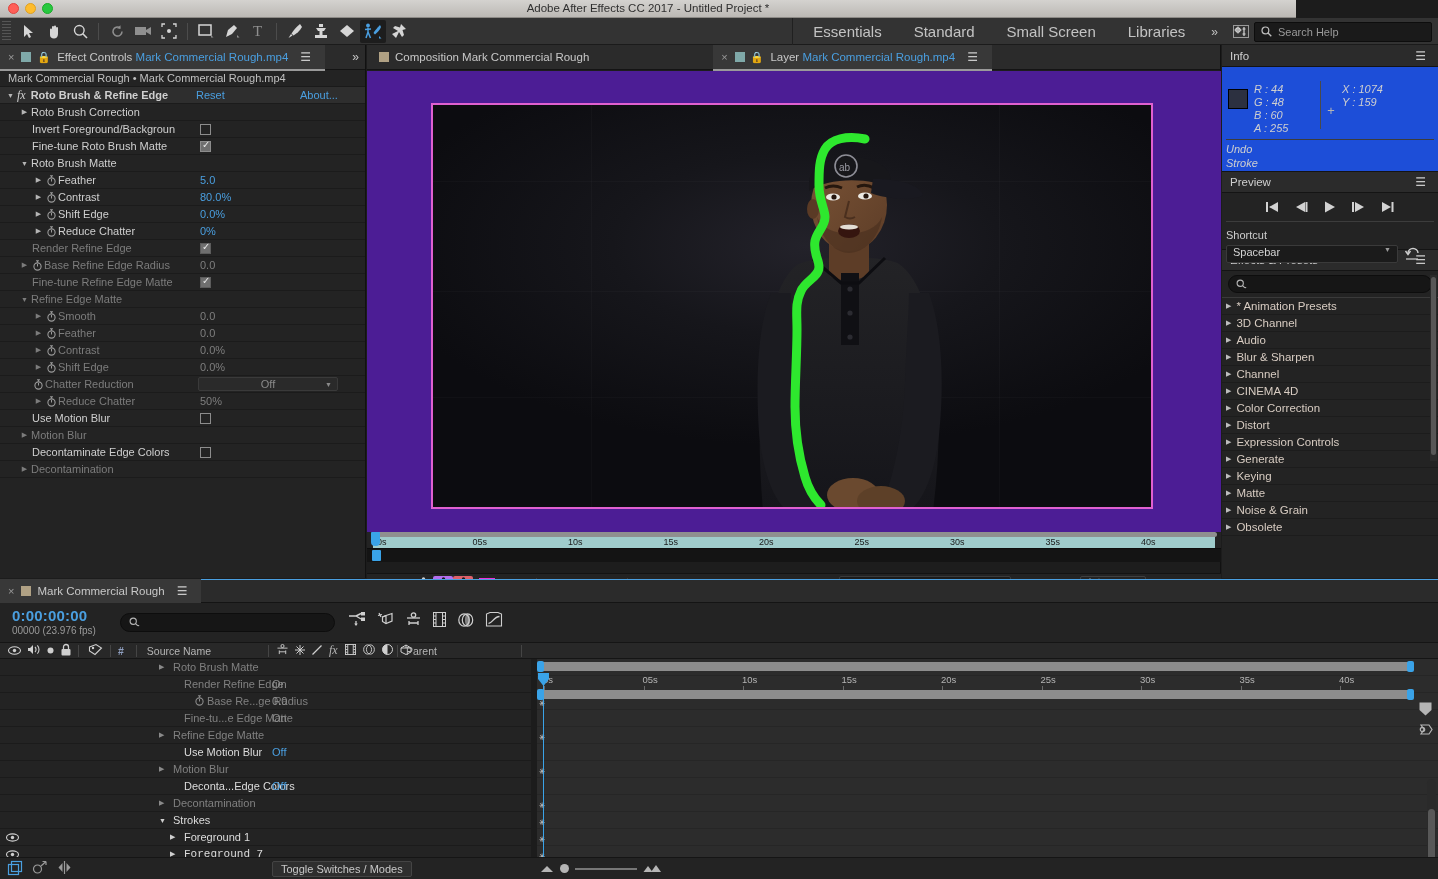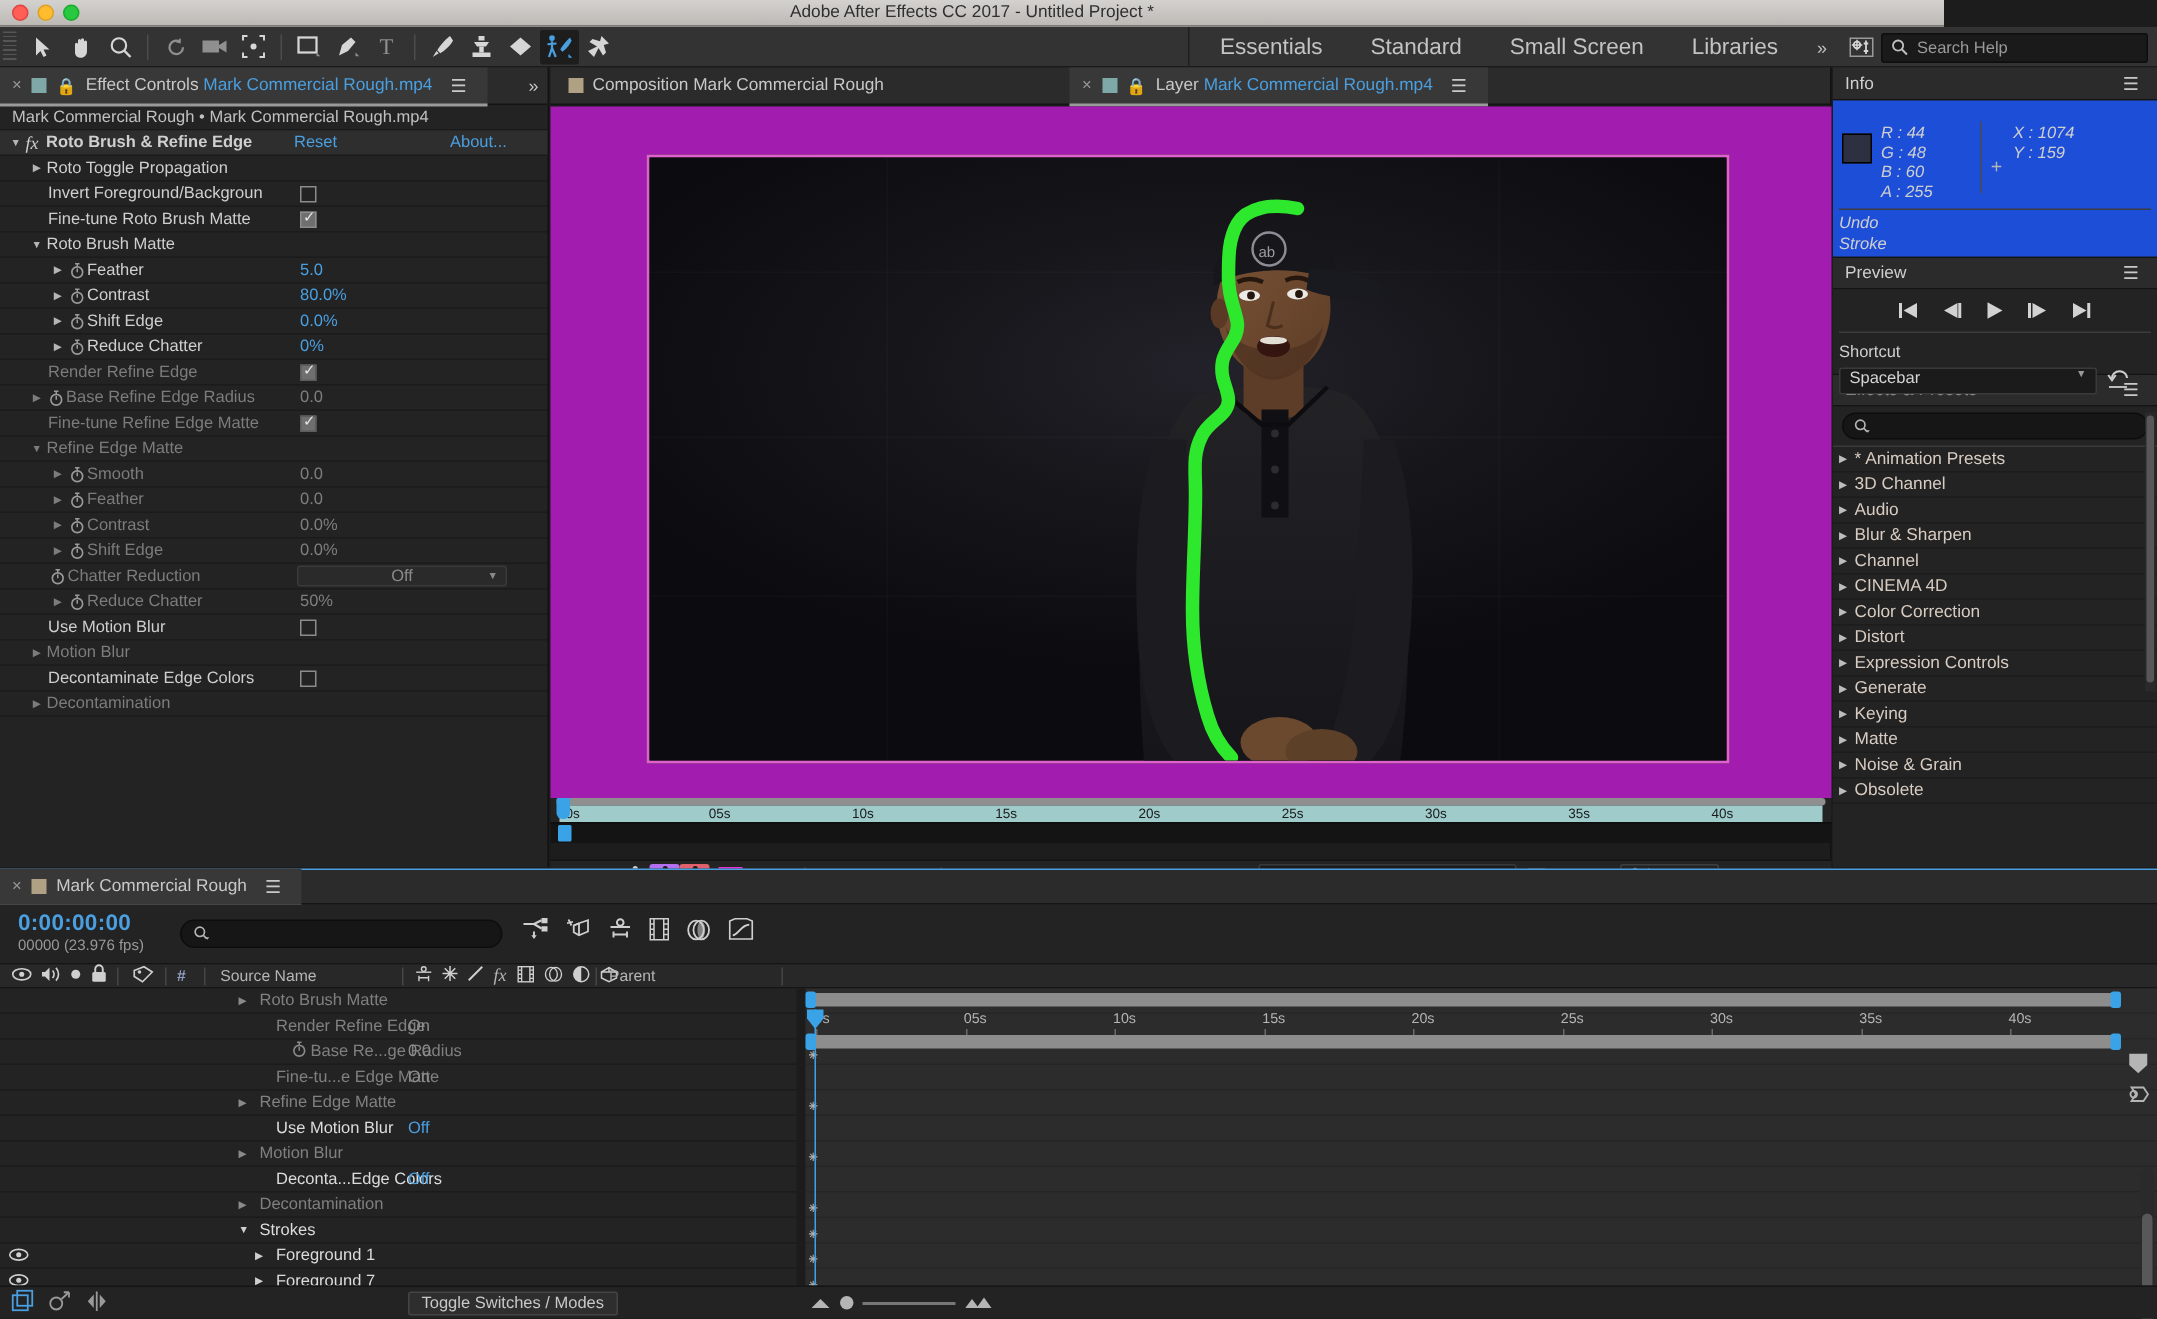--- a/index.html
+++ b/index.html
@@ -124,21 +124,21 @@
     display: flex; align-items: center; justify-content: center;
     font-size: 11px; color: #8a8a8a;
   }
   .ec-dd .carat { position: absolute; right: 5px; font-size: 7px; }
 
   
   #viewer { left: 367px; top: 45px; width: 854px; height: 533px;
     background: #1d1d1d; border-right: 1px solid #111; }
   .viewer-canvas {
     position: absolute; left: 0; top: 26px; width: 854px; height: 461px;
-    background: #a21caf; overflow: hidden;
+    background: #4c1d95; overflow: hidden;
   }
   .vid-frame {
     position: absolute; left: 64px; top: 32px; width: 722px; height: 406px;
     background: #0a0a0d; overflow: hidden;
     border: 2px solid #e060d0;
   }
   .bg-curtain {
     position: absolute; inset: 0;
     background:
       radial-gradient(ellipse 60% 50% at 52% 35%, #23222a 0%, #16161b 45%, #0c0c10 100%),
@@ -472,21 +472,21 @@
       <span class="fx-ital">fx</span>
       <span class="ec-label bold">Roto Brush &amp; Refine Edge</span>
       <span class="ec-link" style="position:absolute;left:196px;">Reset</span>
       <span class="ec-link" style="position:absolute;left:300px;">About...</span>
     </div>
 
     <div class="ec-rows" id="ec-rows">
         <div class="ec-row" style="position: relative;">
           <span style="display:inline-block;width:14px"></span>
           <span class="tri" style="color:#b5b5b5">▶</span>
-          <span class="ec-label">Roto Toggle Propagation</span>
+          <span class="ec-label">Roto Brush Correction</span>
         </div>
         <div class="ec-row" style="position: relative;">
           <span style="display:inline-block;width:28px"></span>
           <span class="ec-label">Invert Foreground/Backgroun</span>
           <span class="cbox"></span>
         </div>
         <div class="ec-row" style="position: relative;">
           <span style="display:inline-block;width:28px"></span>
           <span class="ec-label">Fine-tune Roto Brush Matte</span>
           <span class="cbox on"></span>
@@ -1278,21 +1278,21 @@
               </svg></span>
             <span style="position:absolute;left:170px;font-size:7px;color:#cfcfcf;">▶</span>
             <span class="tl-name br" style="left:184px;">Foreground 1</span>
           </div>
           <div class="tl-row">
             <span class="eye"><svg width="13" height="9" viewBox="0 0 13 9">
                 <ellipse cx="6.5" cy="4.5" rx="6" ry="3.6" fill="none" stroke="#cfcfcf" stroke-width="1.1"></ellipse>
                 <circle cx="6.5" cy="4.5" r="1.7" fill="#cfcfcf"></circle>
               </svg></span>
             <span style="position:absolute;left:170px;font-size:7px;color:#cfcfcf;">▶</span>
-            <span class="tl-name br" style="left:184px;">Foreground 7</span>
+            <span class="tl-name br" style="left:184px;font-family:Liberation Mono, monospace;">Foreground 7</span>
           </div>
         </div>
 
       <div class="tl-divider"></div>
 
       <div style="position:absolute;left:537px;top:0;right:0;bottom:0;background:#2c2c2c;"></div>
       <div id="tl-rowlines" style="position: absolute; inset: 0px 0px 0px 537px; padding-top: 0px;">
           <div style="position: absolute; left: 0px; right: 0px; top: 0px; height: 17px; border-bottom: 1px solid rgb(38, 38, 38);"></div>
           <div style="position: absolute; left: 0px; right: 0px; top: 17px; height: 17px; border-bottom: 1px solid rgb(38, 38, 38);"></div>
           <div style="position: absolute; left: 0px; right: 0px; top: 34px; height: 17px; border-bottom: 1px solid rgb(38, 38, 38);">

